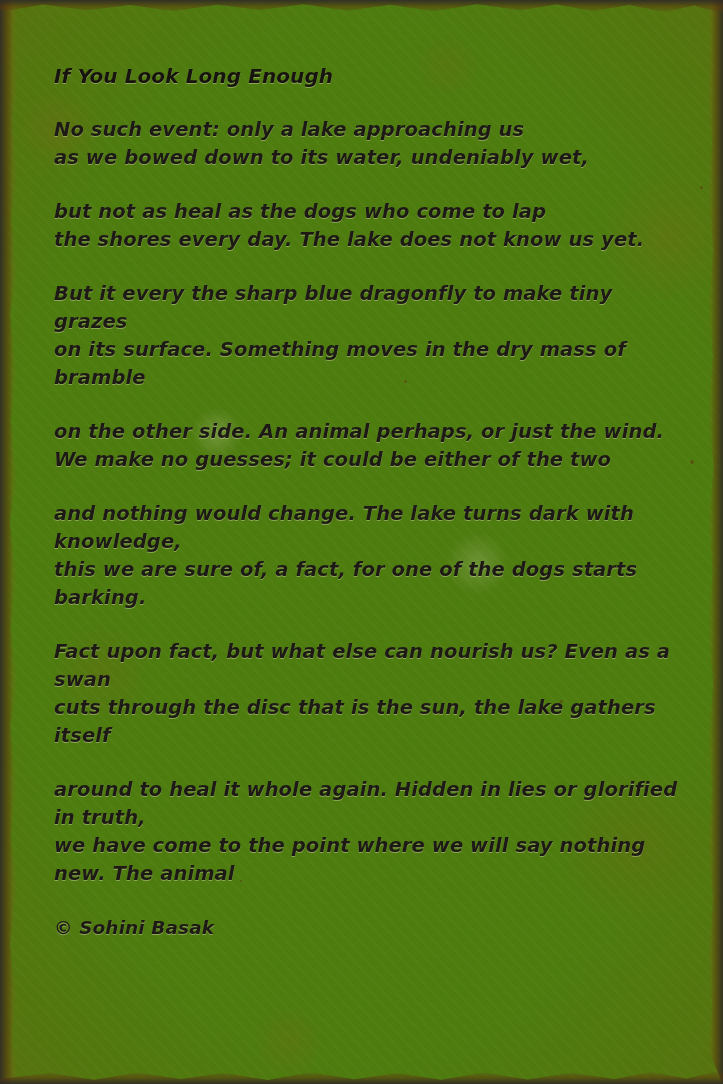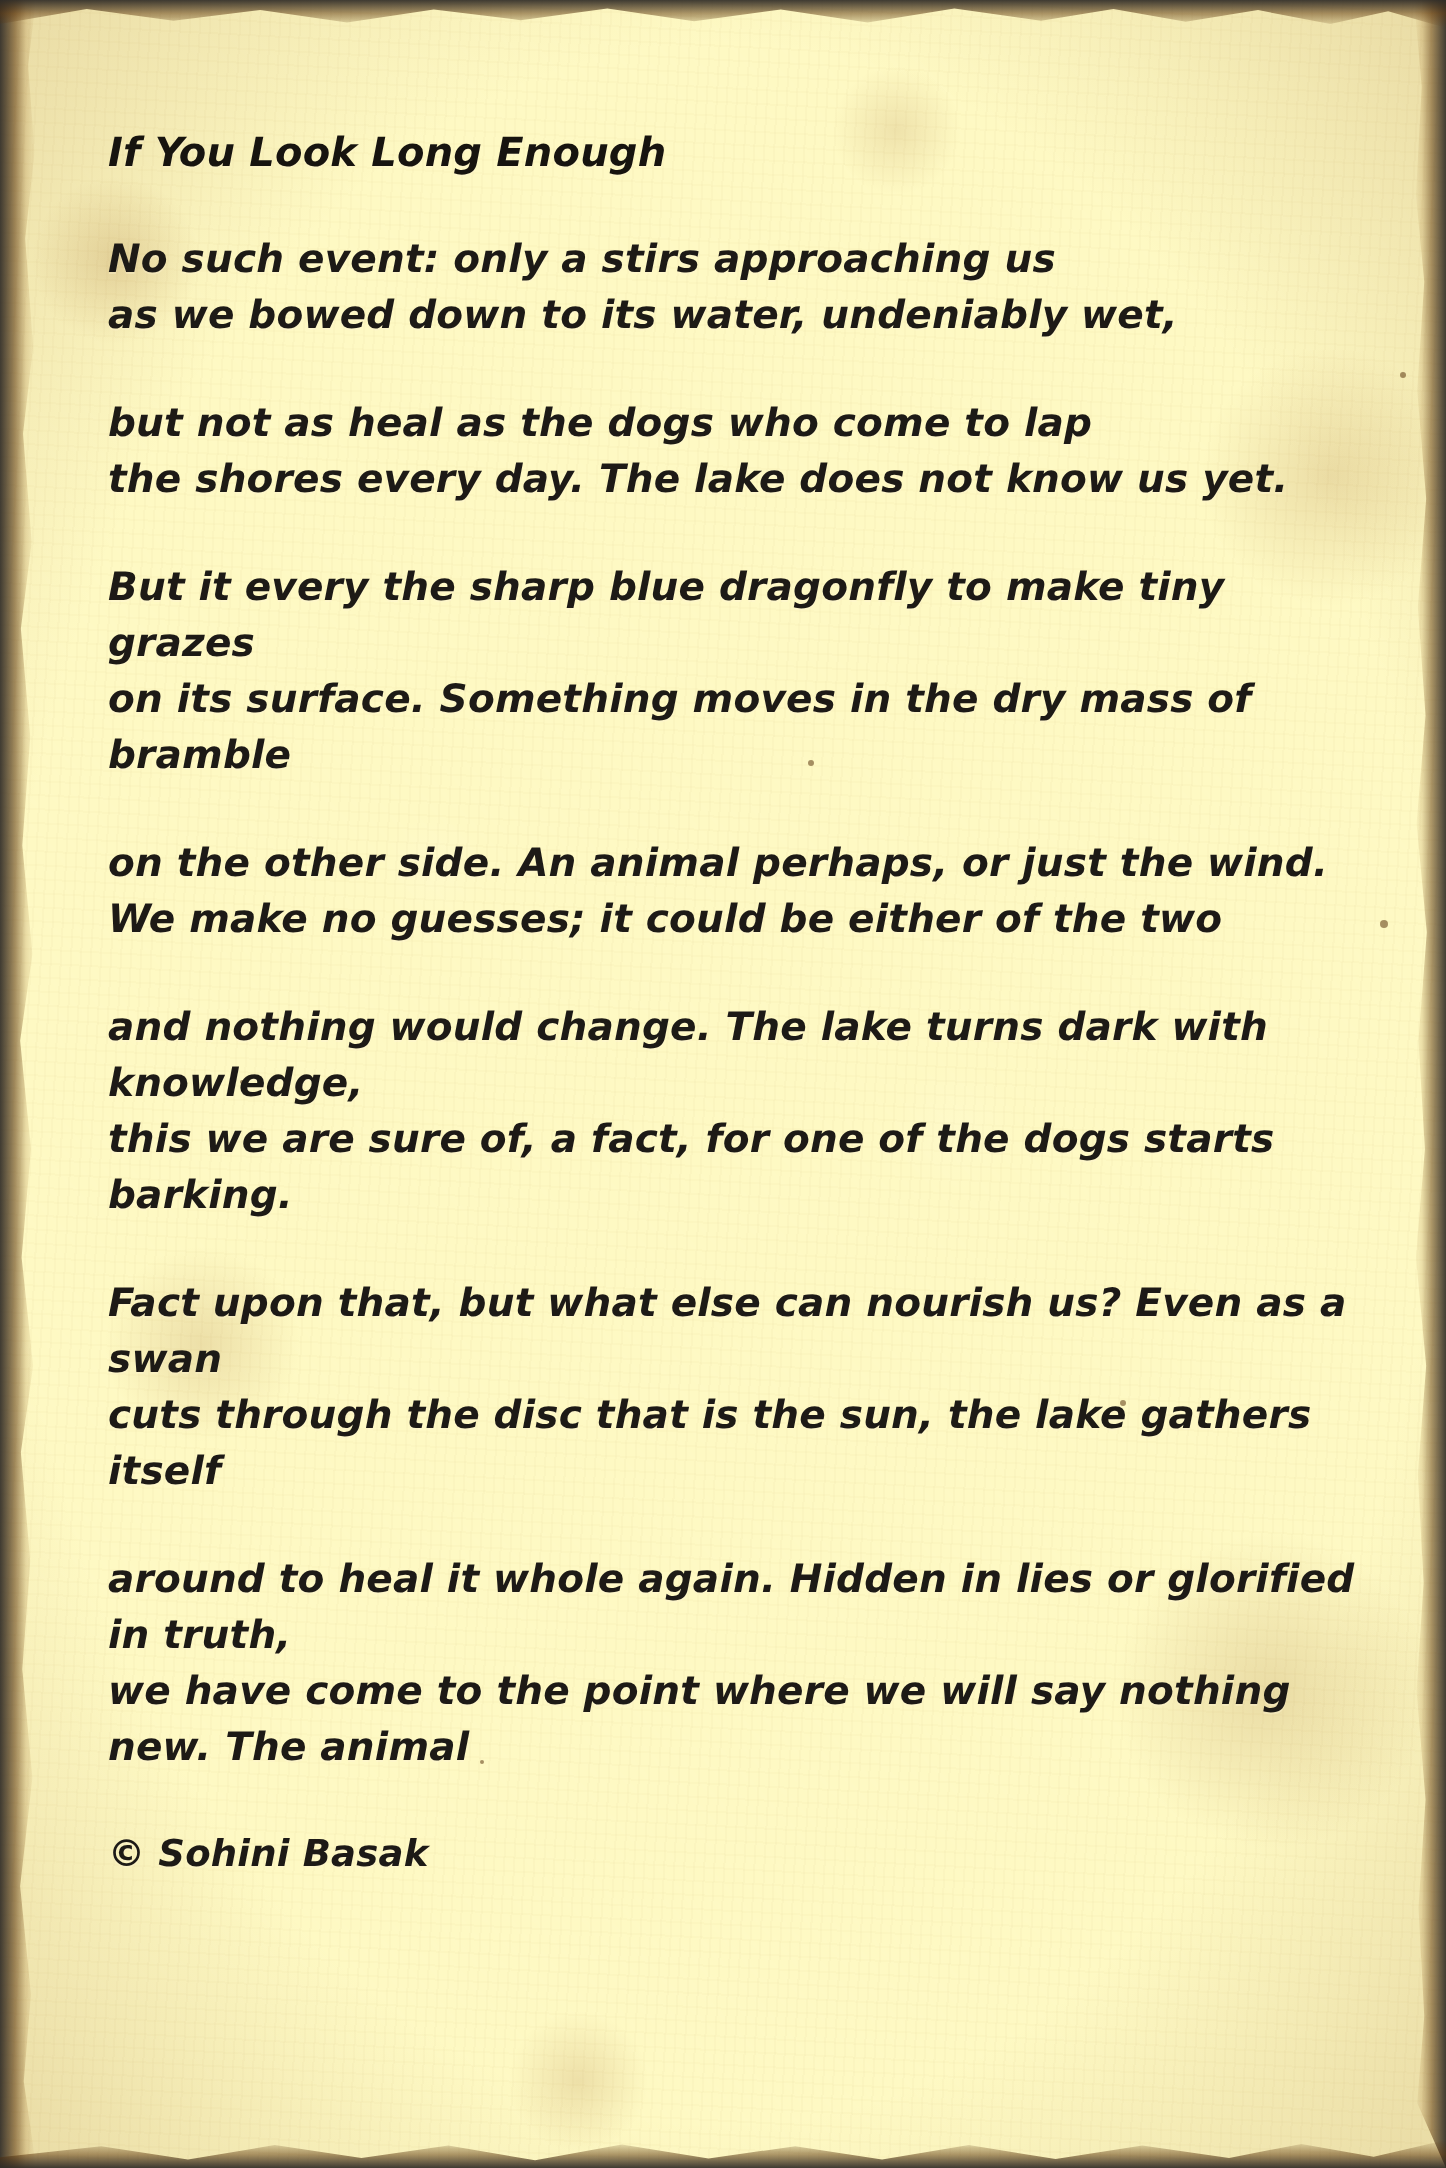--- a/index.html
+++ b/index.html
@@ -12,21 +12,21 @@
     height: 1084px;
     overflow: hidden;
     font-family: "DejaVu Sans", sans-serif;
   }
 
   #page {
     position: relative;
     width: 723px;
     height: 1084px;
     overflow: hidden;
-    background-color: #fef9c3;
+    background-color: #4d7c0f;
   }
 
   
   .paper-base {
     position: absolute;
     inset: 0;
     background:
       radial-gradient(ellipse 50% 40% at 52% 45%, rgba(255, 246, 218, 0.92) 0%, rgba(252, 235, 192, 0.55) 38%, rgba(246, 214, 152, 0.12) 68%, rgba(230, 180, 104, 0) 100%),
       radial-gradient(ellipse 70% 55% at 30% 30%, rgba(255, 243, 206, 0.55) 0%, rgba(240, 202, 134, 0.1) 60%, rgba(226, 171, 93, 0) 100%),
       radial-gradient(ellipse 60% 50% at 75% 70%, rgba(255, 240, 200, 0.45) 0%, rgba(236, 192, 120, 0.1) 62%, rgba(214, 156, 80, 0) 100%),
@@ -174,41 +174,41 @@
   <div class="fleck" style="left:690px; top:460px; width:4px; height:4px;"></div>
   <div class="fleck" style="left:404px; top:380px; width:3px; height:3px;"></div>
   <div class="fleck" style="left:120px; top:540px; width:2px; height:2px;"></div>
   <div class="fleck" style="left:560px; top:700px; width:3px; height:3px;"></div>
   <div class="fleck" style="left:240px; top:880px; width:2px; height:2px;"></div>
 
   <div class="poem">
     <div class="title">If You Look Long Enough</div>
     <div id="stanzas">
         <div class="stanza">
-          <span class="line">No such event: only a stirs approaching us</span>
+          <span class="line">No such event: only a lake approaching us</span>
           <span class="line">as we bowed down to its water, undeniably wet,</span>
         </div>
         <div class="stanza">
           <span class="line">but not as heal as the dogs who come to lap</span>
           <span class="line">the shores every day. The lake does not know us yet.</span>
         </div>
         <div class="stanza">
           <span class="line">But it every the sharp blue dragonfly to make tiny grazes</span>
           <span class="line">on its surface. Something moves in the dry mass of bramble</span>
         </div>
         <div class="stanza">
           <span class="line">on the other side. An animal perhaps, or just the wind.</span>
           <span class="line">We make no guesses; it could be either of the two</span>
         </div>
         <div class="stanza">
           <span class="line">and nothing would change. The lake turns dark with knowledge,</span>
           <span class="line">this we are sure of, a fact, for one of the dogs starts barking.</span>
         </div>
         <div class="stanza">
-          <span class="line">Fact upon that, but what else can nourish us? Even as a swan</span>
+          <span class="line">Fact upon fact, but what else can nourish us? Even as a swan</span>
           <span class="line">cuts through the disc that is the sun, the lake gathers itself</span>
         </div>
         <div class="stanza">
           <span class="line">around to heal it whole again. Hidden in lies or glorified in truth,</span>
           <span class="line">we have come to the point where we will say nothing new. The animal</span>
         </div>
       </div>
     <div class="credit">© Sohini Basak</div>
   </div>
 

